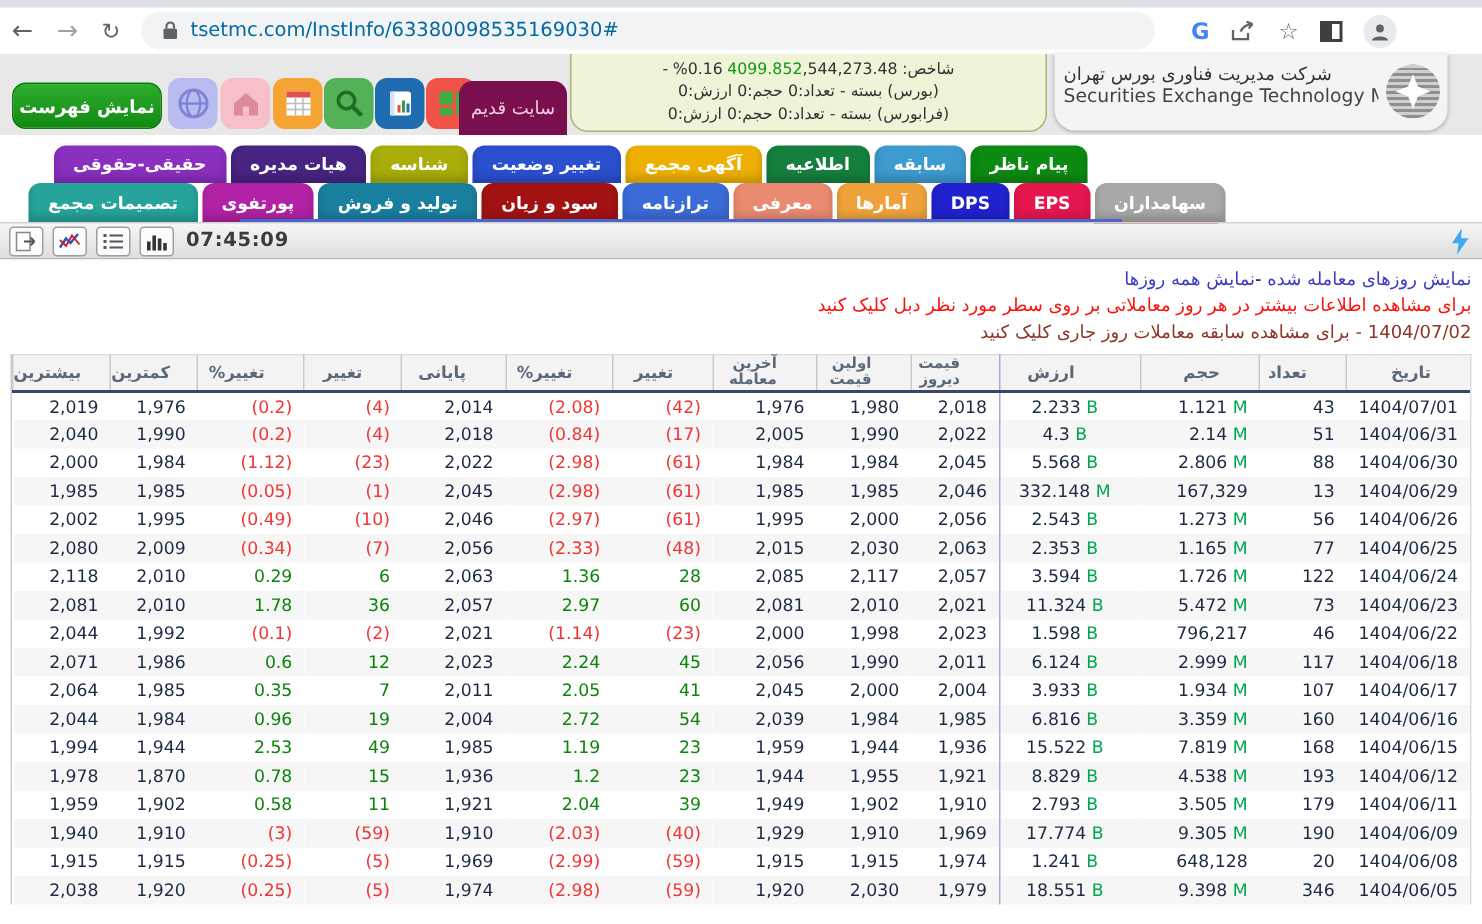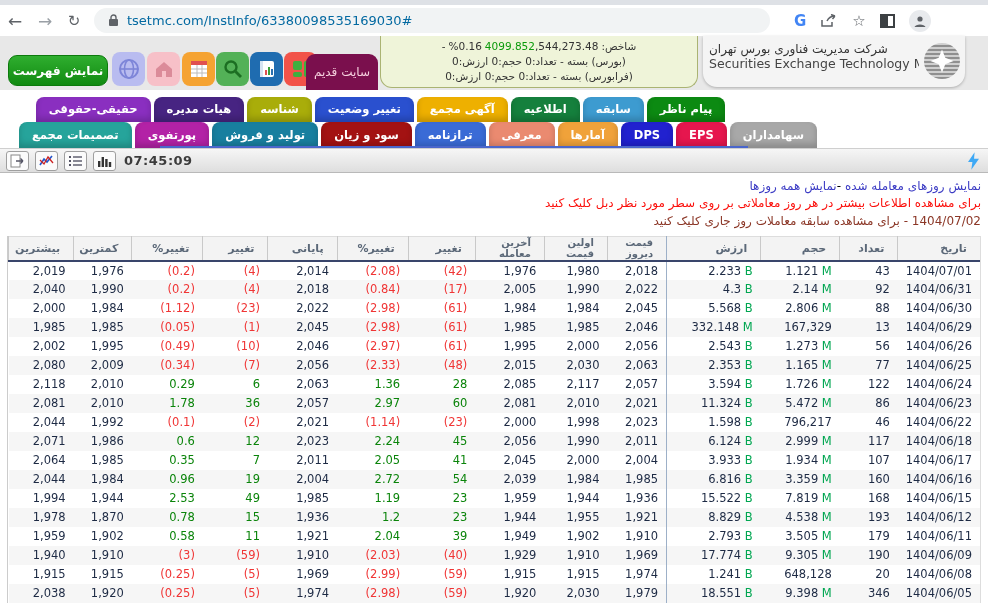--- a/index.html
+++ b/index.html
@@ -71,30 +71,30 @@
   .content { position:absolute; top:173px; left:0; width:988px; height:443px; background:#fff; padding:0 7px; }
   .links-line { margin-top:6px; height:17px; text-align:right; direction:rtl; font-size:12px; }
   .links-line a { color:#3b3bc4; text-decoration:none; cursor:pointer; }
   .notice1 { height:18px; text-align:right; direction:rtl; font-size:12px; color:#fb100c; }
   .notice2 { height:19px; text-align:right; direction:rtl; font-size:12px; color:#8b3626; cursor:pointer; }
 
   .table-wrap { margin-top:3px; border-left:1px solid #ccc; border-right:1px solid #ddd; }
   table { width:972px; border-collapse:collapse; table-layout:fixed; direction:rtl; }
   thead th { background:#f3f3f3; color:#5b6878; font-weight:bold; font-size:11px; height:24px;
              border-left:1px solid #c9c9c9; border-top:1px solid #ddd; vertical-align:middle;
-             text-align:right; padding-right:13px; }
+             text-align:right; padding-right:26px; }
   thead th.two div { font-size:10px; line-height:11px; }
   thead tr { border-bottom:2px solid #39456b; }
   tbody td { height:19px; font-size:11.5px; color:#1d2a44; text-align:right; padding-right:8px;
              white-space:nowrap; overflow:hidden; }
   tbody tr:nth-child(even) { background:#f6f6f6; }
   td.neg { color:#f03535; }
   td.pos { color:#0a840a; }
   td .sfx { color:#00a651; }
-  .sep { border-left:1px solid #9db0c8 !important; }
+  .sep { border-left:1px solid #9db0c8 !important;text-align:center; }
 </style>
 </head>
 <body>
 
 <div id="app">
 
   <div class="browser">
     <div class="tabstrip"></div>
     <div class="btoolbar">
       <span class="nav-arrow">←</span>
@@ -334,21 +334,21 @@
               <td class="neg">(42)</td>
               <td class="neg">(2.08)</td>
               <td>2,014</td>
               <td class="neg">(4)</td>
               <td class="neg">(0.2)</td>
               <td>1,976</td>
               <td>2,019</td>
             </tr>
             <tr>
               <td>1404/06/31</td>
-              <td>92</td>
+              <td>51</td>
               <td dir="ltr"><span>2.14</span><span class="sfx"> M</span></td>
               <td class="sep" dir="ltr"><span>4.3</span><span class="sfx"> B</span></td>
               <td>2,022</td>
               <td>1,990</td>
               <td>2,005</td>
               <td class="neg">(17)</td>
               <td class="neg">(0.84)</td>
               <td>2,018</td>
               <td class="neg">(4)</td>
               <td class="neg">(0.2)</td>
@@ -430,21 +430,21 @@
               <td class="pos">28</td>
               <td class="pos">1.36</td>
               <td>2,063</td>
               <td class="pos">6</td>
               <td class="pos">0.29</td>
               <td>2,010</td>
               <td>2,118</td>
             </tr>
             <tr>
               <td>1404/06/23</td>
-              <td>86</td>
+              <td>73</td>
               <td dir="ltr"><span>5.472</span><span class="sfx"> M</span></td>
               <td class="sep" dir="ltr"><span>11.324</span><span class="sfx"> B</span></td>
               <td>2,021</td>
               <td>2,010</td>
               <td>2,081</td>
               <td class="pos">60</td>
               <td class="pos">2.97</td>
               <td>2,057</td>
               <td class="pos">36</td>
               <td class="pos">1.78</td>

